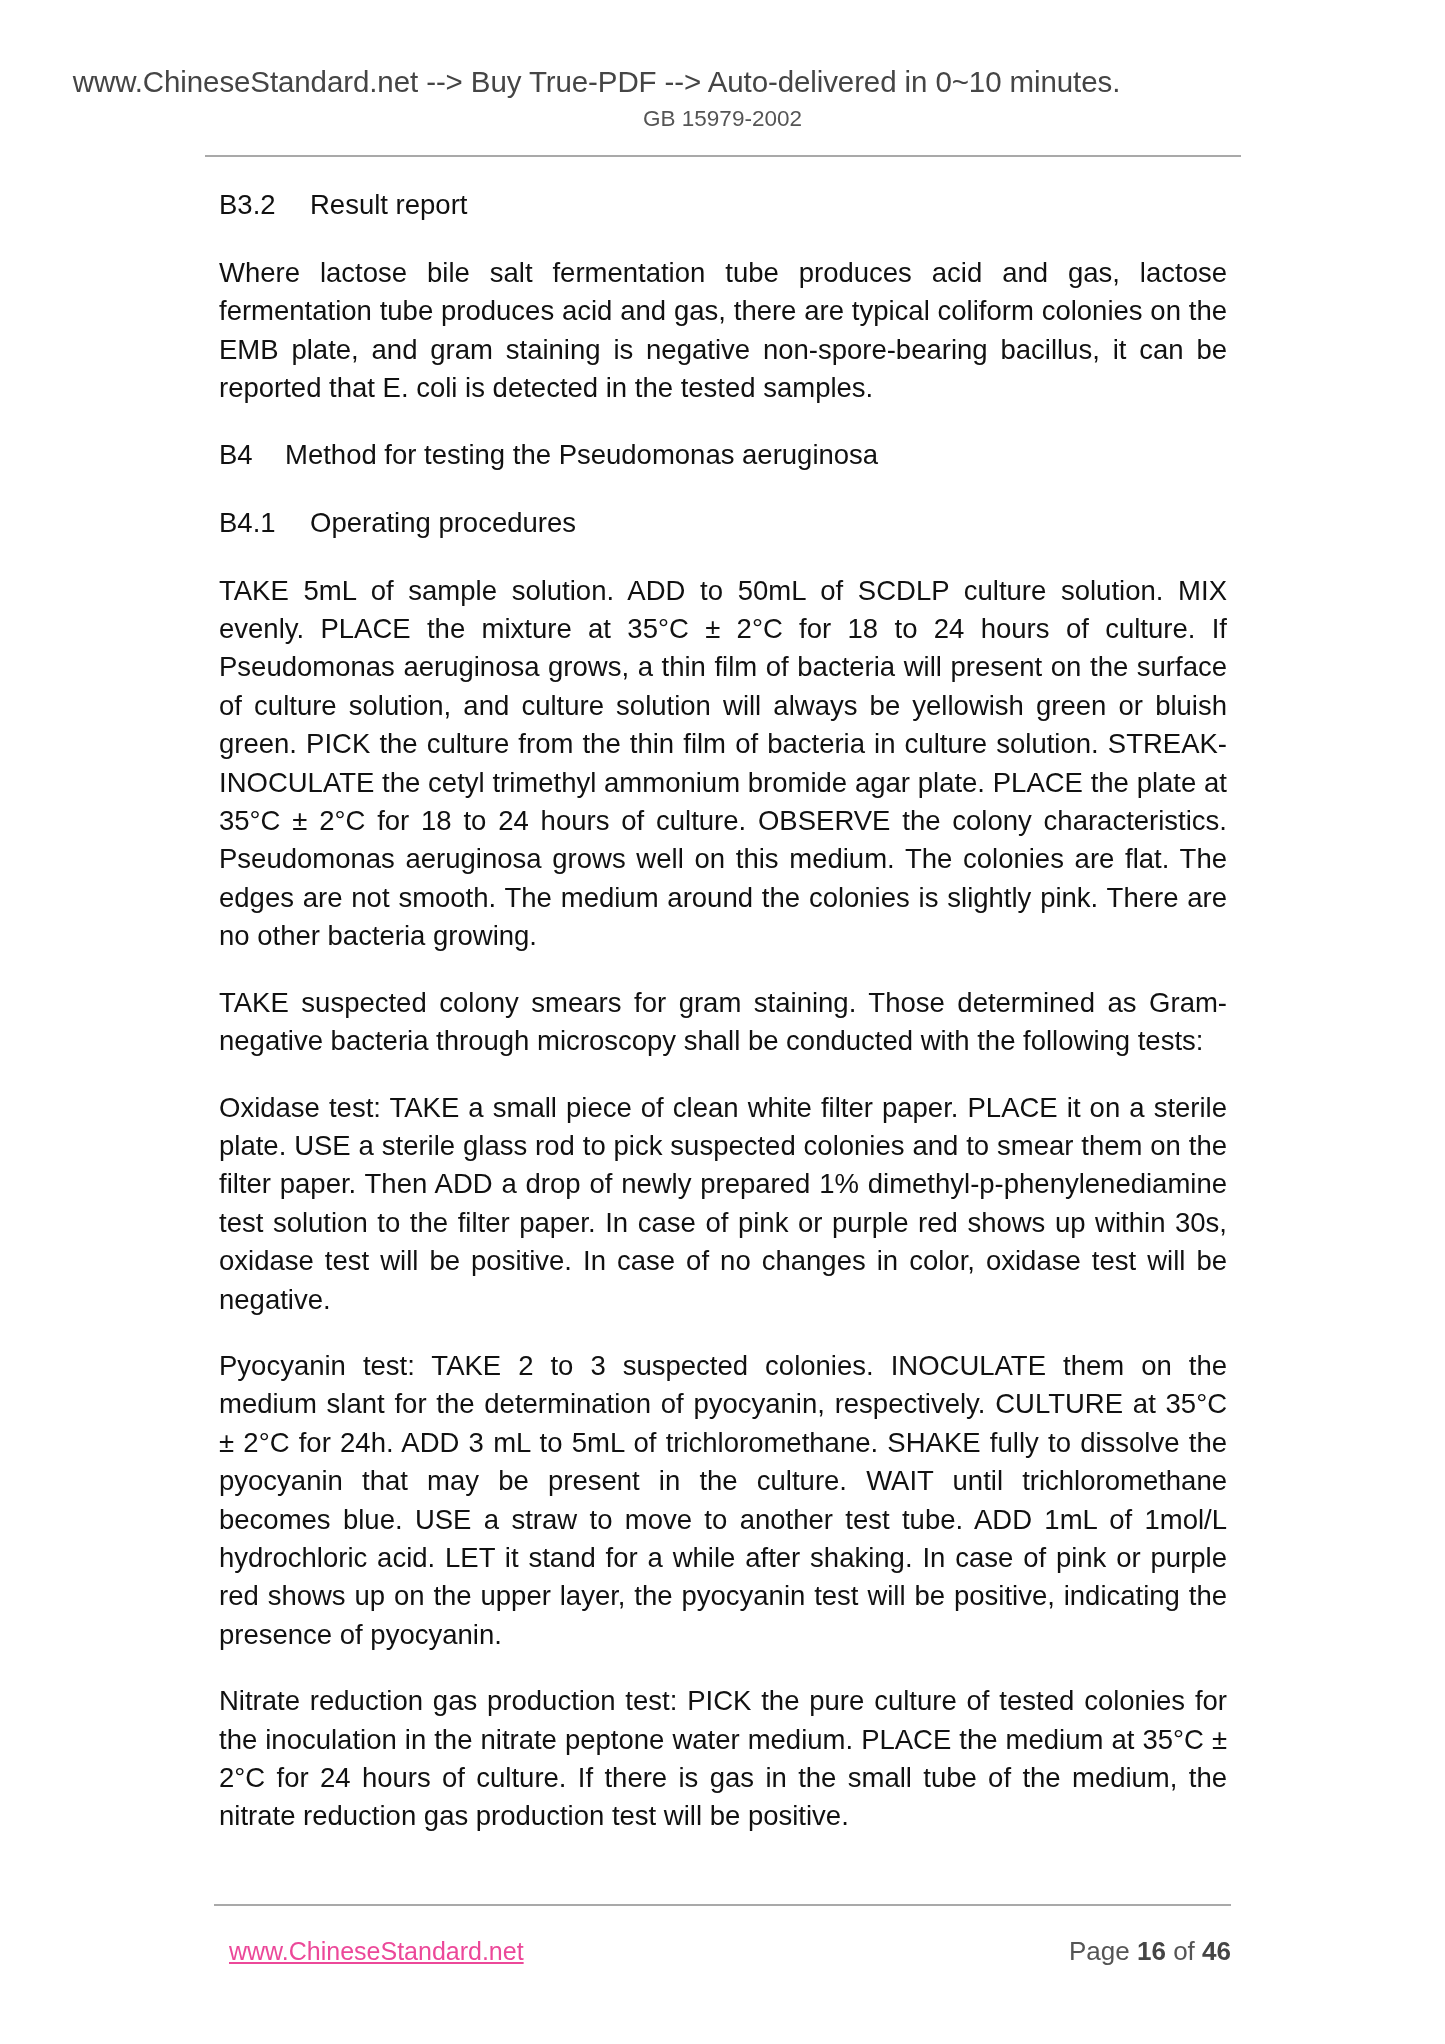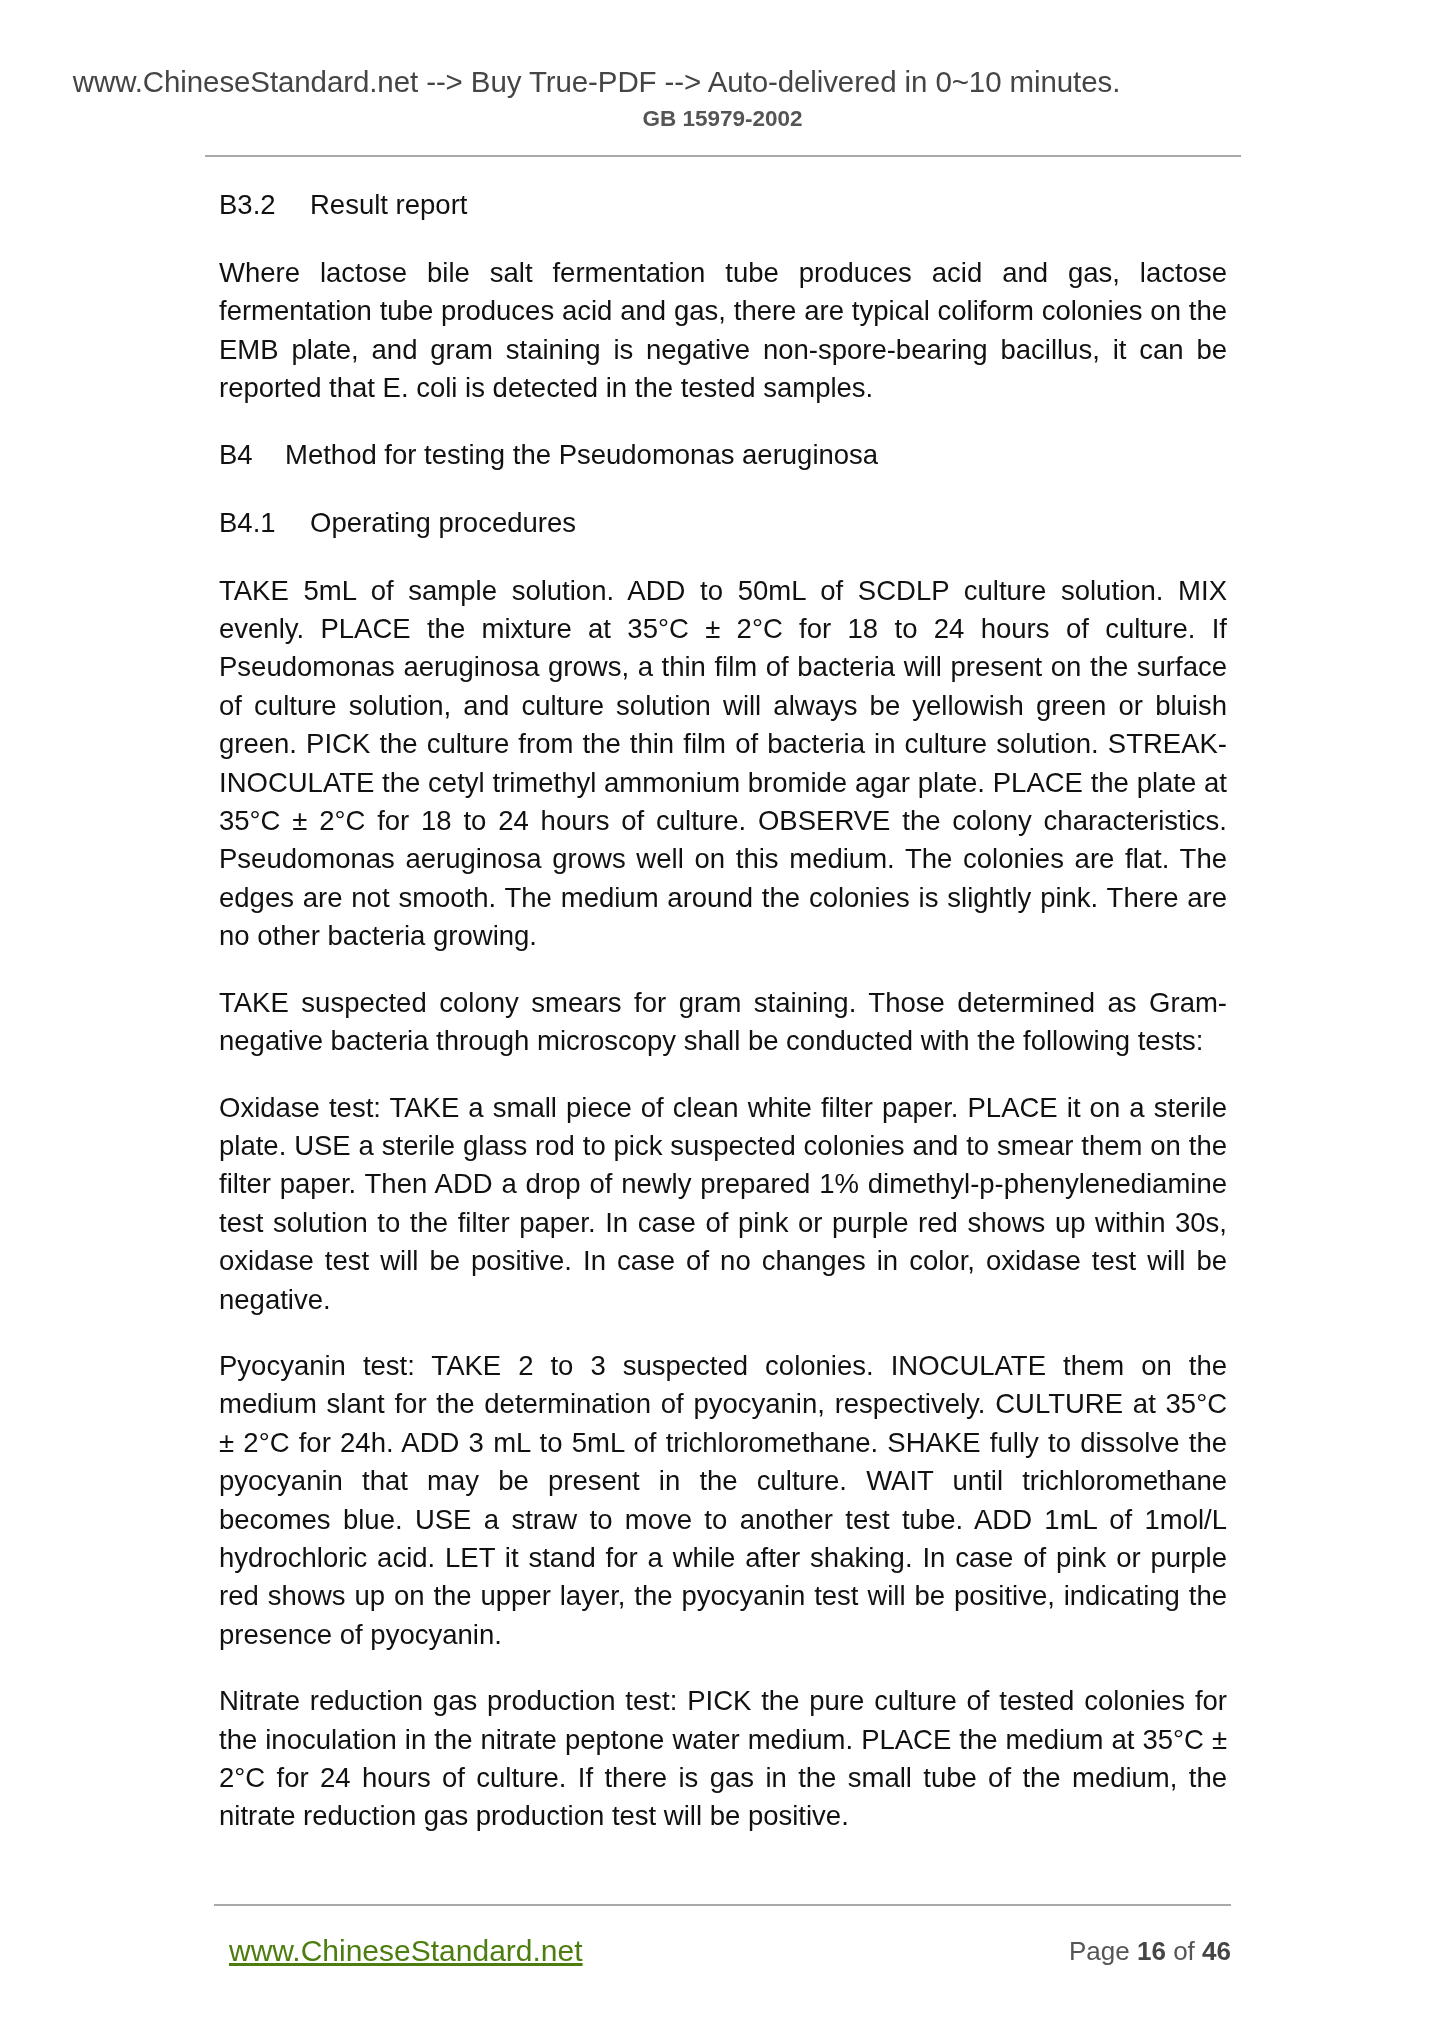--- a/index.html
+++ b/index.html
@@ -28,21 +28,20 @@
   }
   .std-code {
     position: absolute;
     left: 0;
     top: 105px;
     width: 1445px;
     text-align: center;
     font-size: 22.5px;
     color: #555555;
     line-height: 28px;
-    font-weight: bold;
   }
   .header-rule {
     position: absolute;
     left: 205px;
     top: 155px;
     width: 1036px;
     height: 0;
     border-top: 2px solid #a9a9a9;
   }
   .content {
@@ -77,22 +76,22 @@
     left: 214px;
     top: 1904px;
     width: 1017px;
     height: 0;
     border-top: 2px solid #a9a9a9;
   }
   .footer-link {
     position: absolute;
     left: 229px;
     top: 1936px;
-    font-size: 30px;
-    color: #4d7c0f;
+    font-size: 25px;
+    color: #ec4899;
     text-decoration: underline;
     line-height: 30px;
   }
   .footer-page {
     position: absolute;
     right: 214px;
     top: 1936px;
     font-size: 26px;
     color: #555555;
     line-height: 30px;

